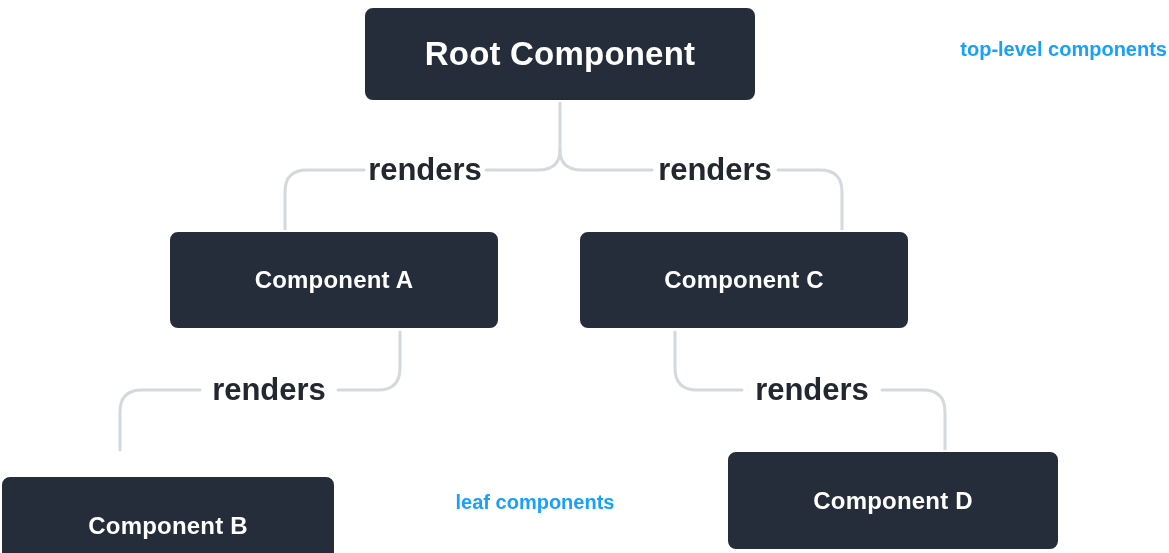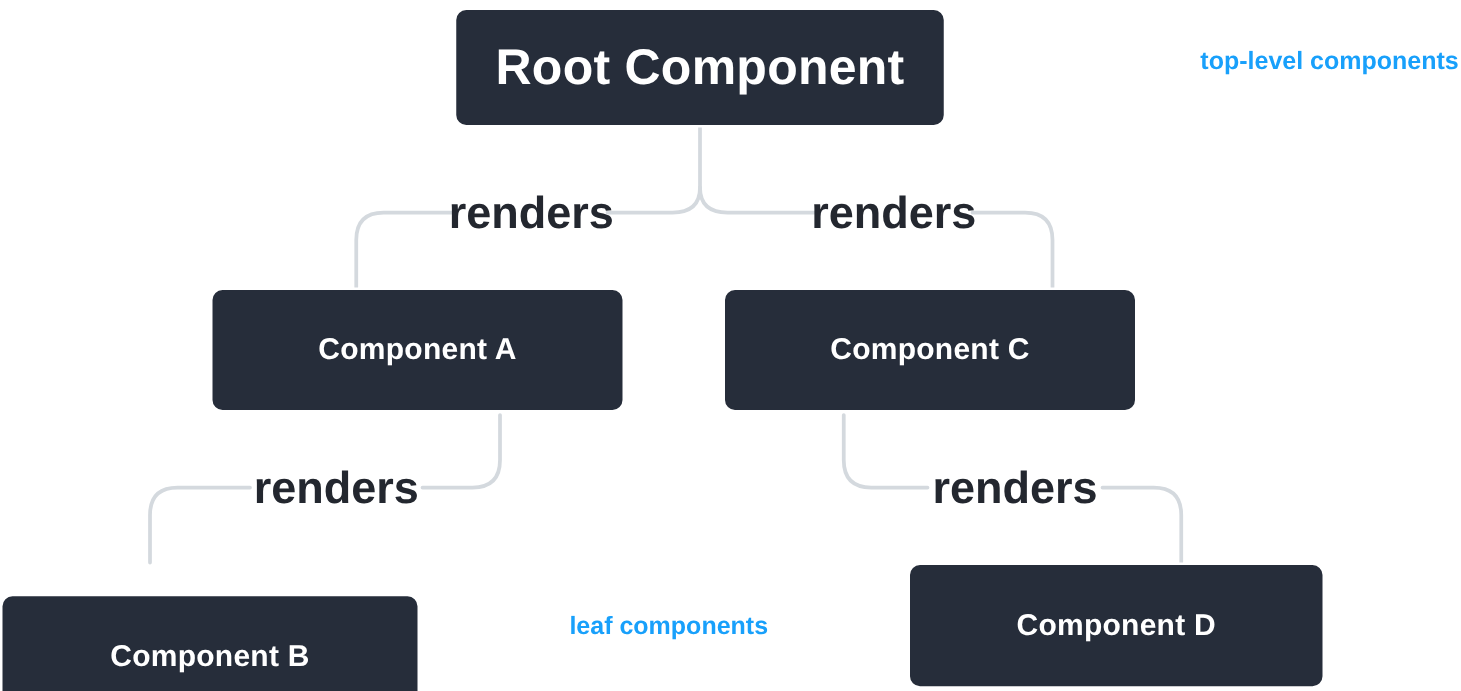--- a/index.html
+++ b/index.html
@@ -34,26 +34,26 @@
     background:var(--node-bg);
     border:2px solid var(--node-border);
     border-radius:10px;
     color:var(--node-text);
     display:flex;align-items:center;justify-content:center;
     font-weight:700;
     font-size:24px;
     letter-spacing:0.2px;
     box-sizing:border-box;
   }
-  .node.root{font-size:40px;}
+  .node.root{font-size:33px;}
   .edge-label{
     position:absolute;
     transform:translate(-50%,-50%);
     color:var(--edge-label-text);
-    font-size:36px;
+    font-size:31px;
     font-weight:600;
     white-space:nowrap;
   }
   .annotation{
     position:absolute;
     color:var(--annotation);
     font-size:20px;
     font-weight:700;
     white-space:nowrap;
   }

